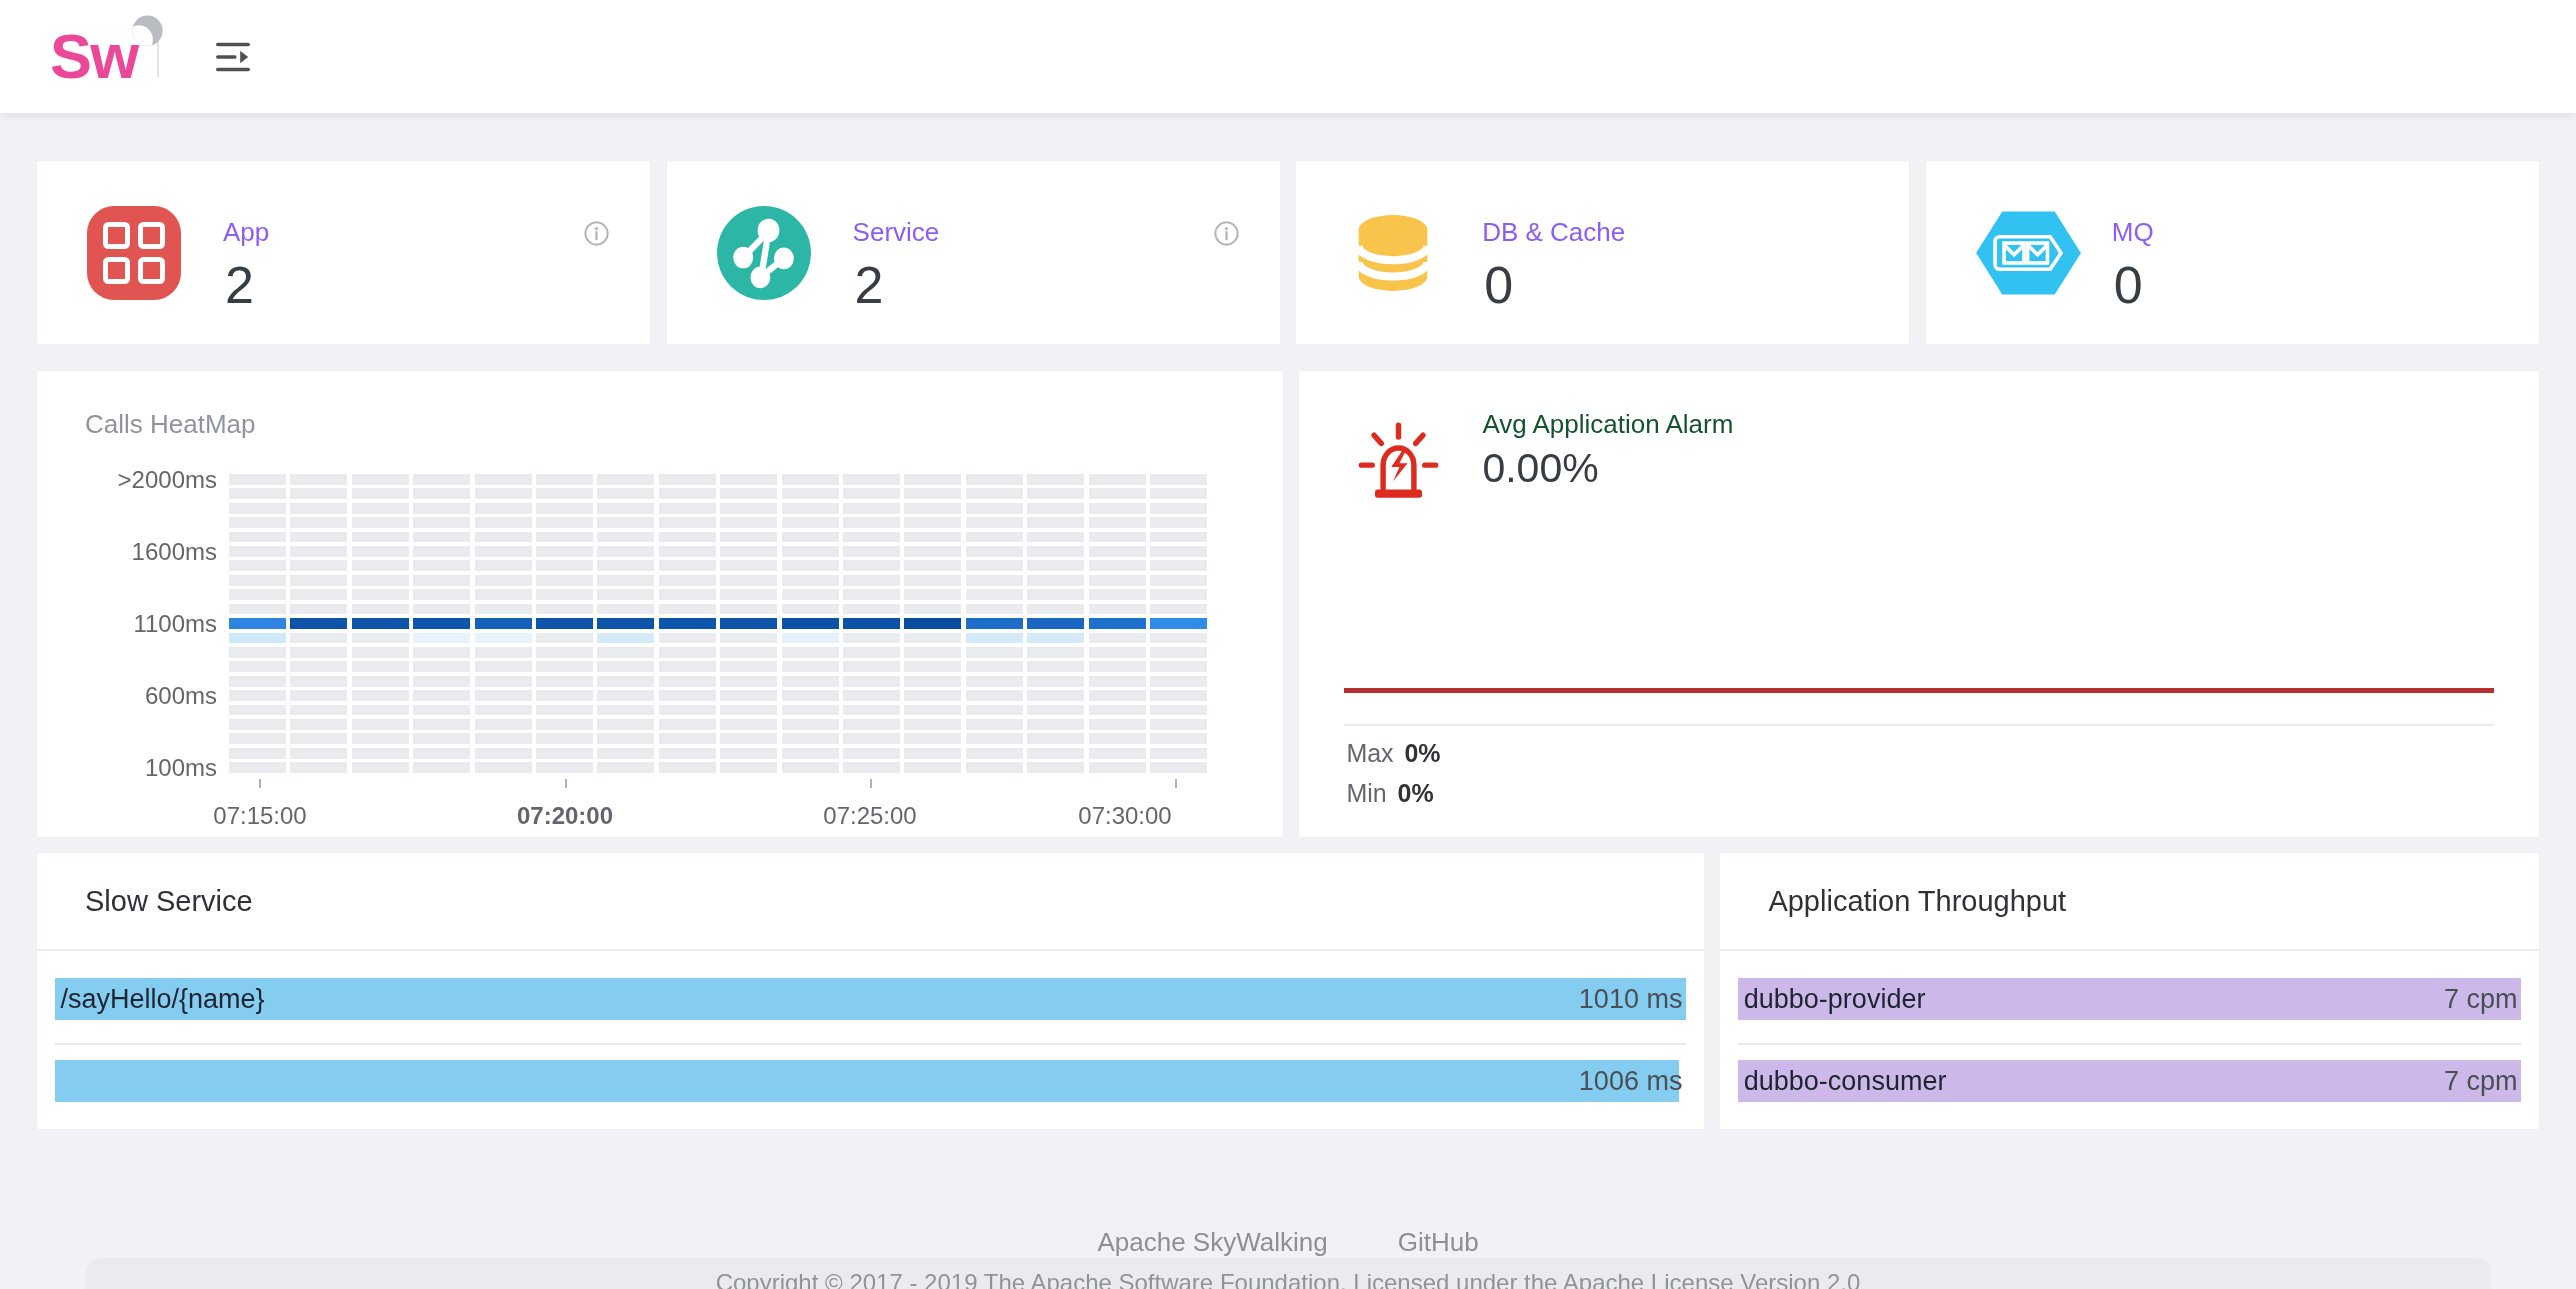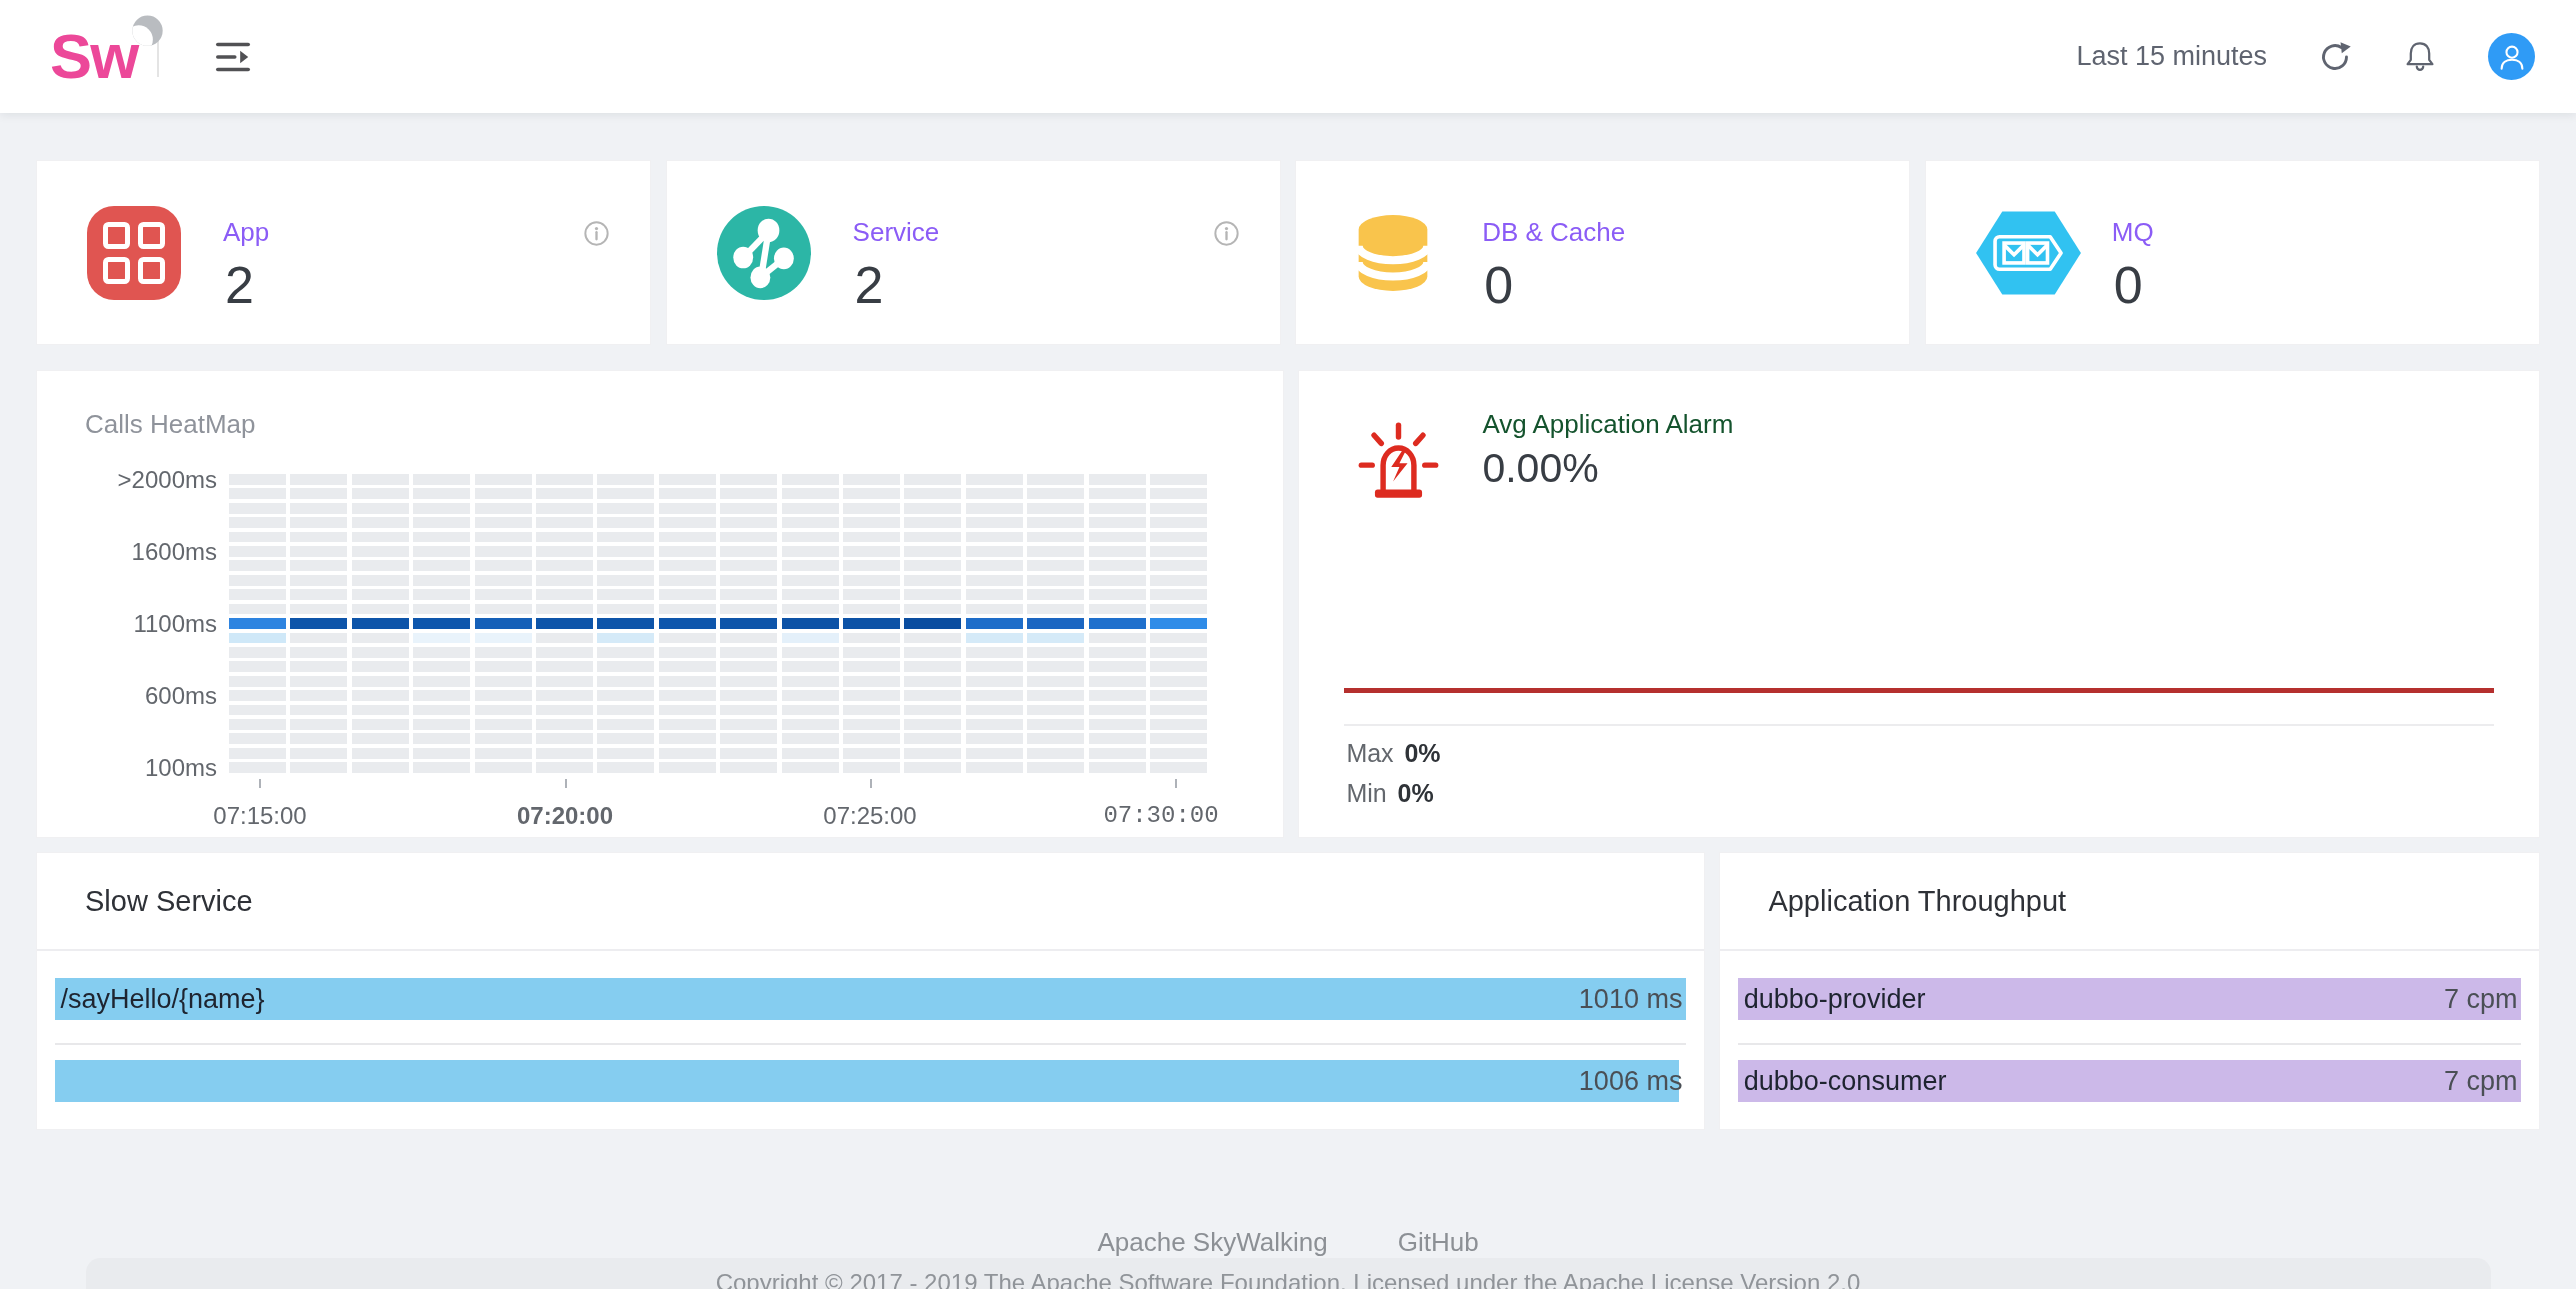--- a/index.html
+++ b/index.html
@@ -54,21 +54,21 @@
              display: grid; grid-template-columns: repeat(16, 1fr); grid-template-rows: repeat(21, 1fr);
              gap: 3.6px 4.5px; }
   .hm-cell { background: #e9ebee; }
   .hm-ylab { position: absolute; left: 0; width: 180px; text-align: right;
              font-size: 24px; color: #63676d; line-height: 24px; }
   .yt-0 { top: 97px; } .yt-1 { top: 169px; } .yt-2 { top: 241px; } .yt-3 { top: 313px; } .yt-4 { top: 385px; }
   .hm-xtick { position: absolute; top: 408px; width: 1.8px; height: 9px; background: #aeb2b8; }
   .xk-0 { left: 222px; } .xk-1 { left: 528px; } .xk-2 { left: 833px; } .xk-3 { left: 1138px; }
   .hm-xlab { position: absolute; top: 431px; width: 180px; text-align: center;
              font-size: 24px; color: #63676d; }
-  .xl-0 { left: 133px; } .xl-1 { left: 438px; font-weight: bold; } .xl-2 { left: 743px; } .xl-3 { left: 1034px; font-family: Liberation Mono, monospace; }
+  .xl-0 { left: 133px; } .xl-1 { left: 438px; font-weight: bold; } .xl-2 { left: 743px; } .xl-3 { left: 998px; }
 
   .alarm-icon { position: absolute; left: 56px; top: 47px; }
   .alarm-title { position: absolute; left: 183px; top: 38px; font-size: 26px; color: #14532d; }
   .alarm-value { position: absolute; left: 183px; top: 74px; font-size: 41px; color: #383d44; }
   .alarm-line  { position: absolute; left: 45px; right: 45px; top: 317px; height: 4.5px; background: #b5302e; }
   .alarm-base  { position: absolute; left: 45px; right: 45px; top: 353px; height: 1.8px; background: #ececee; }
   .alarm-stat  { position: absolute; left: 47px; font-size: 25px; color: #63676d; }
   .stat-max { top: 368px; } .stat-min { top: 408px; }
   .alarm-stat b { color: #2f3338; font-weight: bold; margin-left: 10.8px; }
 
@@ -116,41 +116,20 @@
     <div class="v-div"></div>
     <div class="menu-btn">
       <svg width="36" height="34" viewBox="0 0 40 38">
         <g stroke="#515154" stroke-width="4" stroke-linecap="round">
           <line x1="3" y1="5" x2="37" y2="5"></line>
           <line x1="3" y1="19" x2="22" y2="19"></line>
           <line x1="3" y1="33" x2="37" y2="33"></line>
         </g>
         <polygon points="28,12 37,19 28,26" fill="#515154"></polygon>
       </svg>
-    </div>
-    <div class="header-right">
-      <span class="time-range">Last 15 minutes</span>
-      <span class="hicon">
-        <svg width="34" height="34" viewBox="0 0 40 40">
-          <path d="M33.5 20 a13.5 13.5 0 1 1 -6 -11.2" fill="none" stroke="#5f6470" stroke-width="3.4" stroke-linecap="round"></path>
-          <polygon points="26.5,2.5 38.5,7.5 28,15.5" fill="#5f6470"></polygon>
-        </svg>
-      </span>
-      <span class="hicon">
-        <svg width="32" height="36" viewBox="0 0 40 44">
-          <path d="M20 5 c-7.5 0 -11.5 5.5 -11.5 12.5 v8 l-4 5.5 h31 l-4 -5.5 v-8 C31.5 10.5 27.5 5 20 5 z" fill="none" stroke="#5f6470" stroke-width="2.8" stroke-linejoin="round"></path>
-          <path d="M16 34 a4 4 0 0 0 8 0" fill="none" stroke="#5f6470" stroke-width="2.8" stroke-linecap="round"></path>
-        </svg>
-      </span>
-      <span class="avatar">
-        <svg width="36" height="36" viewBox="0 0 52 52">
-          <circle cx="26" cy="19" r="8" fill="none" stroke="#ffffff" stroke-width="3"></circle>
-          <path d="M11 43 c0 -9 7 -13 15 -13 s15 4 15 13" fill="none" stroke="#ffffff" stroke-width="3" stroke-linecap="round"></path>
-        </svg>
-      </span>
     </div>
   </div>
 
   <div class="cards-row">
 
     <div class="stat-card">
       <div class="card-icon">
         <div class="app-icon">
             <span></span>
             <span></span>

